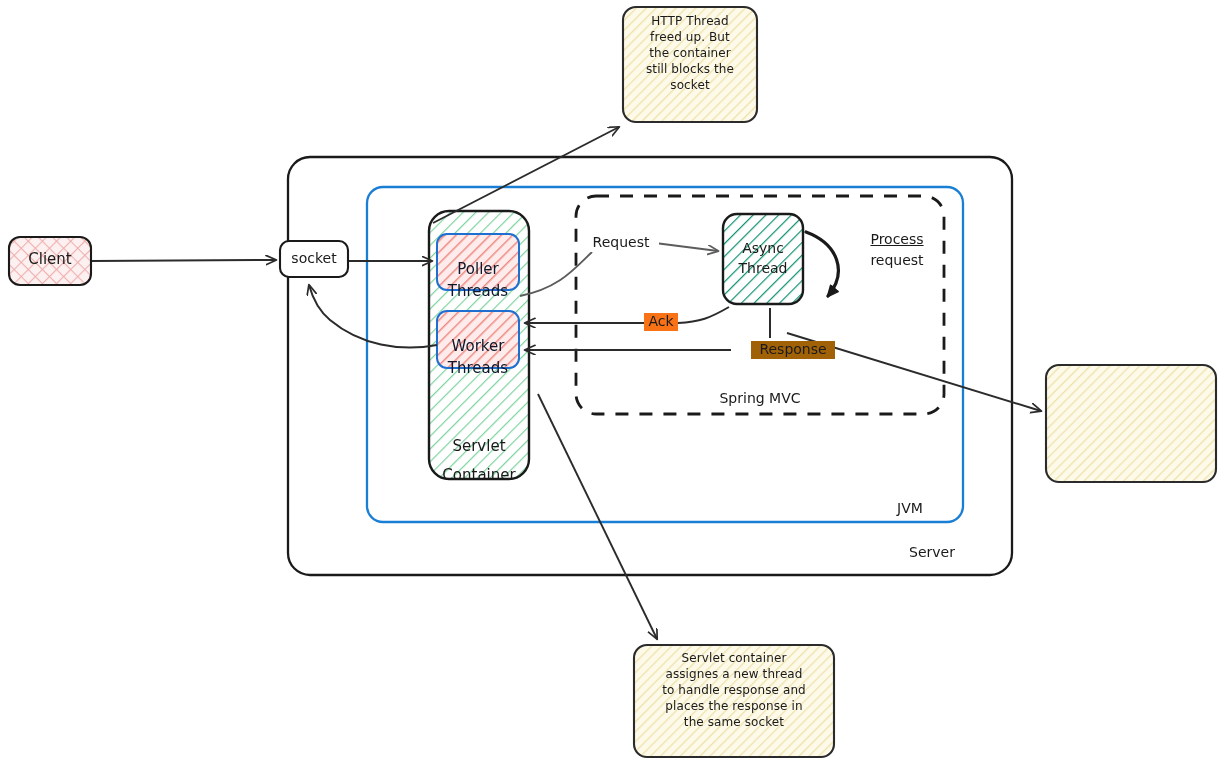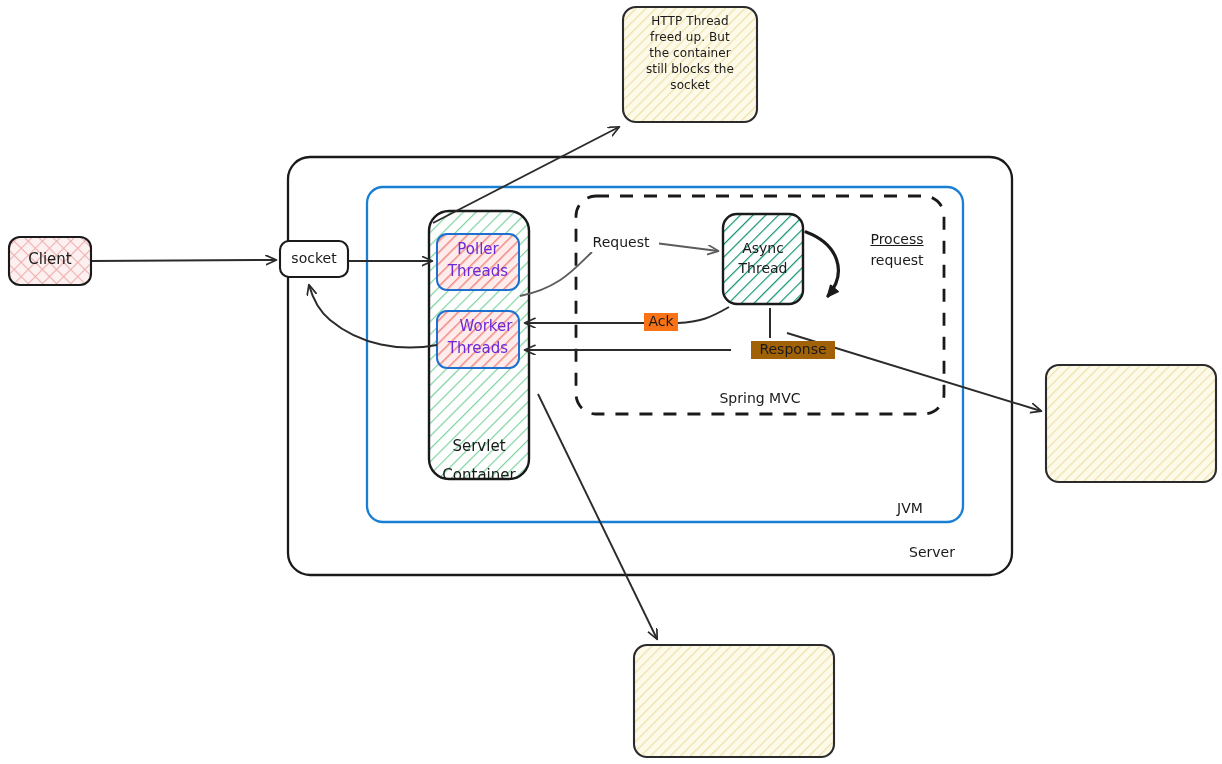--- a/index.html
+++ b/index.html
@@ -22,21 +22,21 @@
   }
   .note-text{
     position:absolute;
     font-family:"DejaVu Sans", sans-serif;
     color:#1a1a1a;
     text-align:center;
     line-height:1.33;
     font-size:12px;
     letter-spacing:.1px;
   }
-  .blue-text{color:#6d28d9;}
+  .blue-text{color:#0f172a;margin-top:20px;}
   .box-text{font-size:15px;}
   .small-text{font-size:14px;}
 </style>
 </head>
 <body>
 
 <div id="stage">
 
   <svg width="1222" height="764" viewBox="0 0 1222 764">
     <defs>
@@ -124,21 +124,21 @@
     <path d="M787,333 L1041,411" fill="none" stroke="#2b2b2b" stroke-width="1.9" marker-end="url(#arrHead)"></path>
   </svg>
 
   <div class="lbl box-text" style="left:9px;top:250px;width:82px;text-align:center;">Client</div>
 
   <div class="lbl small-text" style="left:280px;top:250px;width:68px;">socket</div>
 
   <div class="lbl box-text blue-text" style="left:437px;top:240px;width:82px;">Poller</div>
   <div class="lbl box-text blue-text" style="left:437px;top:262px;width:82px;">Threads</div>
 
-  <div class="lbl box-text blue-text" style="left:437px;top:317px;width:82px;padding-left:8px;">Worker</div>
+  <div class="lbl box-text blue-text" style="left:437px;top:317px;width:82px;">Worker</div>
   <div class="lbl box-text blue-text" style="left:437px;top:339px;width:82px;">Threads</div>
 
   <div class="lbl box-text" style="left:424px;top:437px;width:110px;">Servlet</div>
   <div class="lbl box-text" style="left:424px;top:458px;width:110px;margin-top:8px;">Container</div>
 
   <div class="lbl small-text" style="left:723px;top:240px;width:80px;">Async</div>
   <div class="lbl small-text" style="left:723px;top:260px;width:80px;">Thread</div>
 
   <div class="lbl small-text" style="left:700px;top:390px;width:120px;">Spring MVC</div>
 
@@ -157,14 +157,21 @@
 
   <div class="note-text" style="left:623px;top:14px;width:134px;">
     <div>HTTP Thread</div>
     <div>freed up. But</div>
     <div>the container</div>
     <div>still blocks the</div>
     <div>socket</div>
   </div>
 
 
+  <div class="note-text" style="left:634px;top:651px;width:200px;">
+    <div>Servlet container</div>
+    <div>assignes a new thread</div>
+    <div>to handle response and</div>
+    <div>places the response in</div>
+    <div>the same socket</div>
+  </div>
 
 </div>
 
 </body></html>

